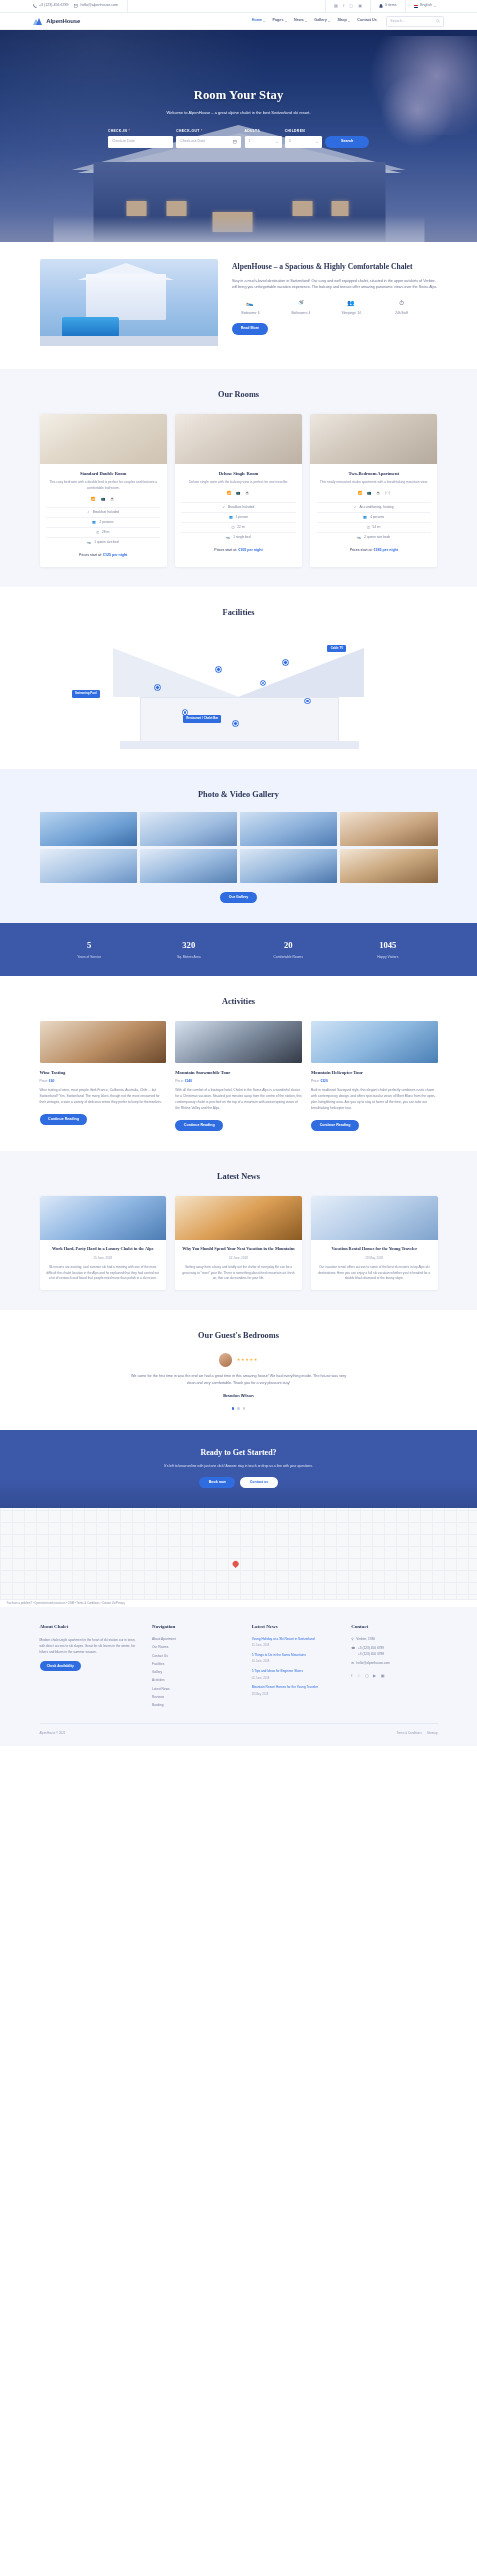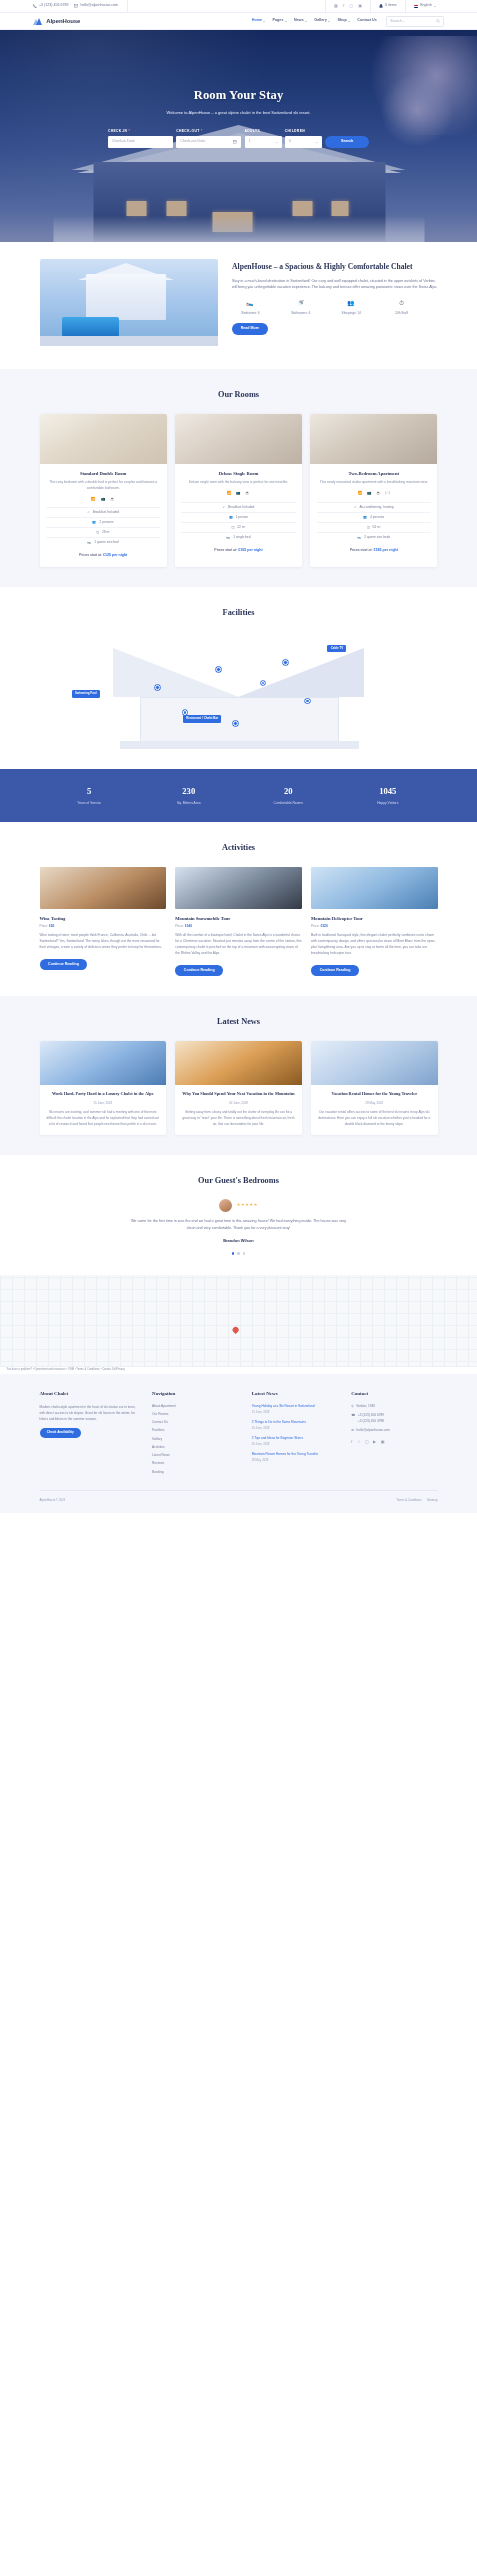--- a/index.html
+++ b/index.html
@@ -581,30 +581,48 @@
           <div class="pin" style="left:30%;top:66%"></div>
 
           <div class="tag" style="left:82%;top:8%">Cable TV</div>
           <div class="tag" style="left:-10%;top:48%">Swimming Pool</div>
           <div class="tag" style="left:30%;top:70%">Restaurant / Chalet Bar</div>
         </div>
       </div>
     </div>
   </div>
 
+  <div class="sec sec-lightblue">
+    <div class="inner">
+      <div class="sec-title">Photo &amp; Video Gallery</div>
+      <div class="gal">
+        <div class="gal-cell g1"></div>
+        <div class="gal-cell g2"></div>
+        <div class="gal-cell g3"></div>
+        <div class="gal-cell g4"></div>
+        <div class="gal-cell g5"></div>
+        <div class="gal-cell g6"></div>
+        <div class="gal-cell g7"></div>
+        <div class="gal-cell g8"></div>
+      </div>
+      <div class="btn-center">
+        <div class="btn-primary" style="margin-top:0">Our Gallery</div>
+      </div>
+    </div>
+  </div>
 
   <div class="stats">
     <div class="inner">
       <div class="stats-row">
         <div class="stat">
           <div class="stat-n">5</div>
           <div class="stat-l">Years of Service</div>
         </div>
         <div class="stat">
-          <div class="stat-n">230</div>
+          <div class="stat-n">320</div>
           <div class="stat-l">Sq. Meters Area</div>
         </div>
         <div class="stat">
           <div class="stat-n">20</div>
           <div class="stat-l">Comfortable Rooms</div>
         </div>
         <div class="stat">
           <div class="stat-n">1045</div>
           <div class="stat-l">Happy Visitors</div>
         </div>
@@ -685,20 +703,31 @@
         <div class="rev-name">Brandon Wilson</div>
         <div class="dots">
           <span class="dot on"></span>
           <span class="dot"></span>
           <span class="dot"></span>
         </div>
       </div>
     </div>
   </div>
 
+  <div class="cta">
+    <div class="cta-mount"></div>
+    <div class="inner">
+      <div class="cta-h">Ready to Get Started?</div>
+      <div class="cta-p">It's left to know online with just one click! Answer stay in touch or drop us a line with your questions.</div>
+      <div class="cta-btns">
+        <div class="btn-white">Book now</div>
+        <div class="btn-ghost">Contact us</div>
+      </div>
+    </div>
+  </div>
 
   <div class="map">
     <div class="map-pin"></div>
     <div class="map-bar">
       <span>You have a problem? • Openstreet and resources • OSM • Terms &amp; Conditions • Contact Us/Privacy</span>
     </div>
   </div>
 
   <div class="footer">
     <div class="inner">

